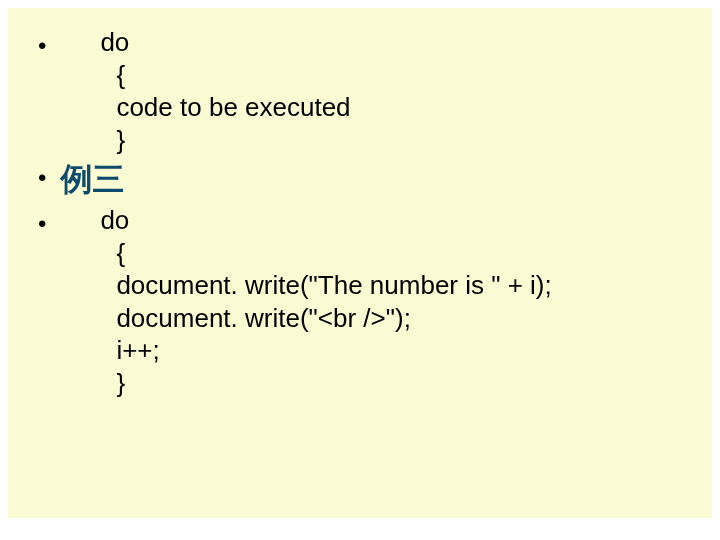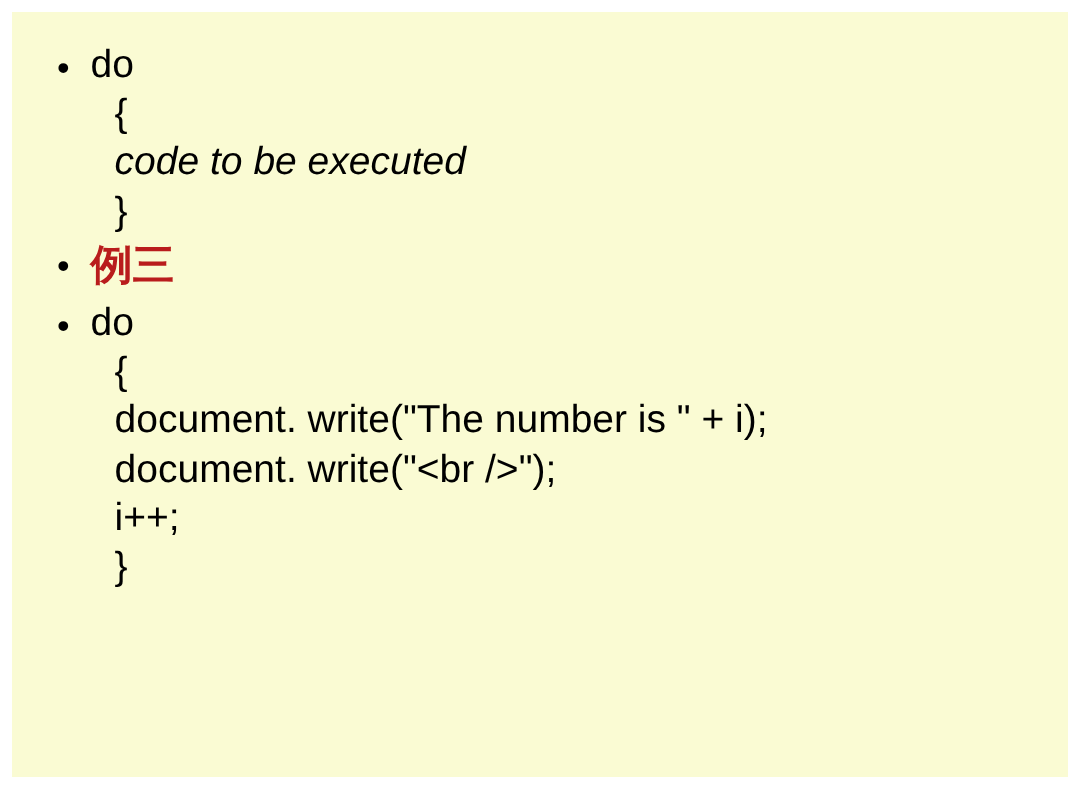--- a/index.html
+++ b/index.html
@@ -27,26 +27,26 @@
       margin-right: 14px;
       line-height: 1.3;
       margin-top: 4px;
     }
     .content {
       font-size: 26px;
       color: #000;
       line-height: 1.25;
     }
     .red-content {
-      font-size: 28px;
+      font-size: 32px;
       font-weight: bold;
-      color: #b91c1c;
+      color: #0c4a6e;
     }
-    .italic { font-style: italic; }
-    .code-line { display: block; }
+    .italic { }
+    .code-line { display: block; margin-left: 40px; }
     .indent { padding-left: 16px; }
   </style>
 </head>
 <body>
 
 <div class="slide">
 
   <div class="bullet-item">
     <span class="bullet">•</span>
     <div class="content">

